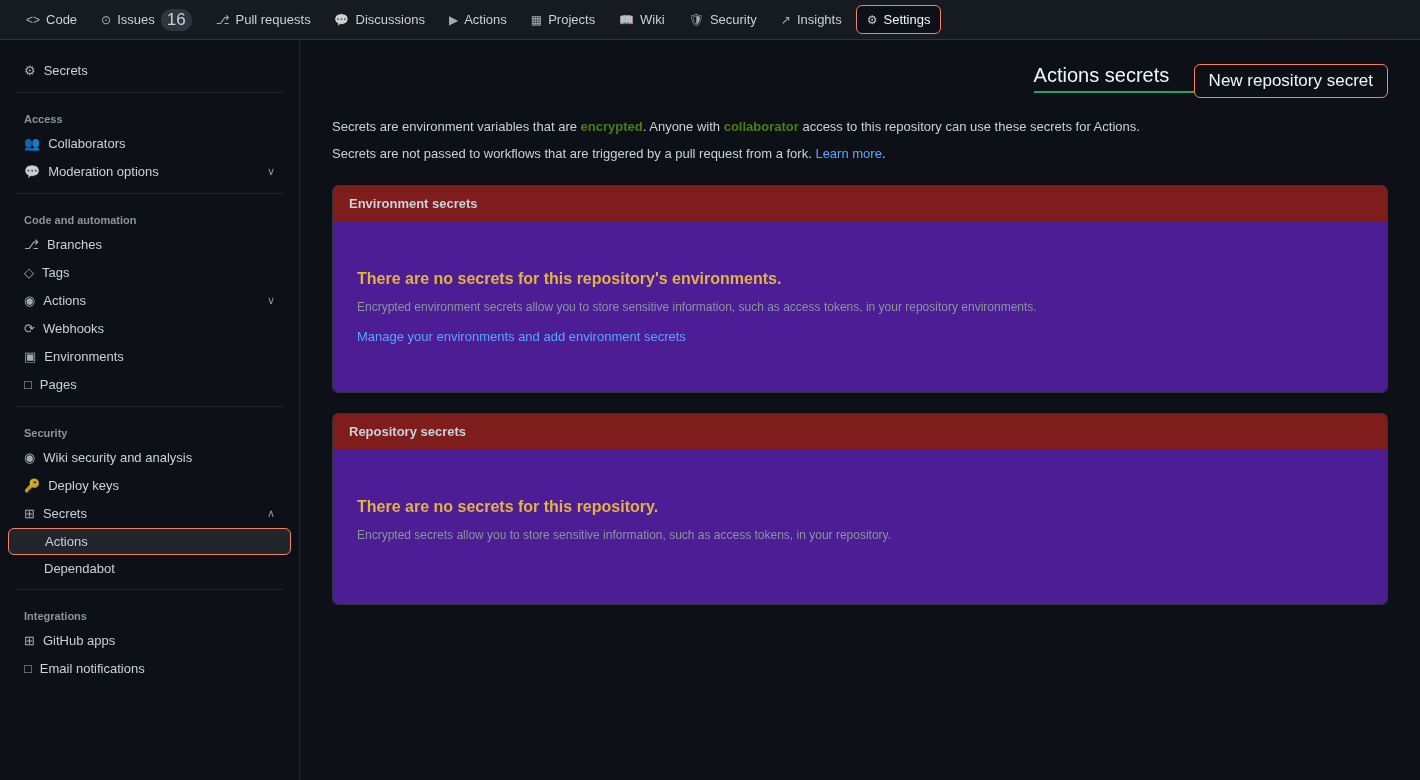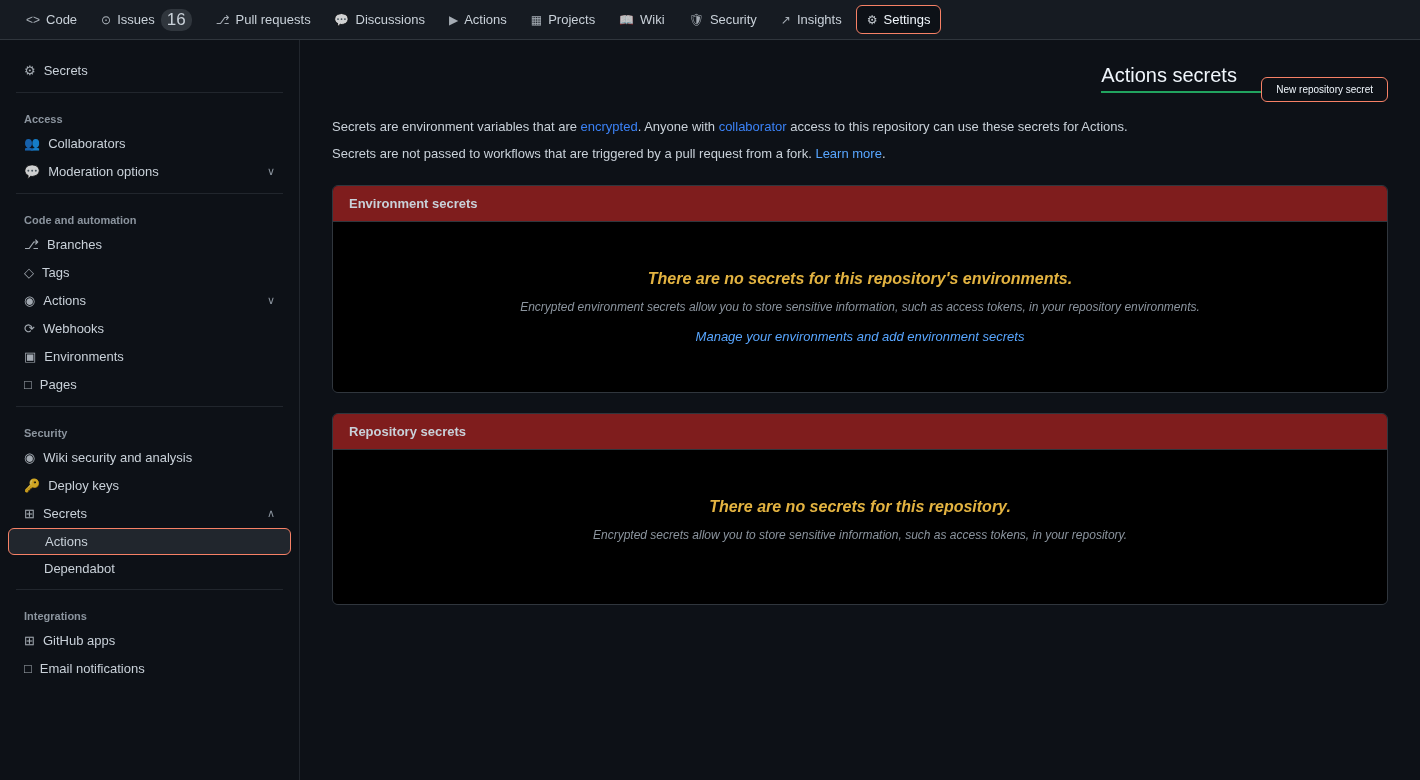--- a/index.html
+++ b/index.html
@@ -123,53 +123,51 @@
       margin-top: 4px;
       margin-bottom: 16px;
     }
     .new-secret-btn {
       border: 1px solid #f78166;
       color: #f0f6fc;
       background: transparent;
       padding: 6px 14px;
       border-radius: 6px;
       cursor: pointer;
-      font-size: 10px;
+      font-size: 17px;
       white-space: nowrap;
-      margin-top: 13px;
     }
 
     .description-text {
       font-size: 13px;
       color: #c9d1d9;
       line-height: 1.6;
       margin-bottom: 6px;
     }
-    .description-text strong { color: #3b82f6; font-weight: 400; }
+    .description-text strong { color: #4d7c0f; font-weight: 700; }
     .description-text a { color: #58a6ff; text-decoration: none; }
 
     .secrets-section {
       border: 1px solid #30363d;
       border-radius: 6px;
       margin-top: 20px;
       overflow: hidden;
     }
     .secrets-section-header {
       padding: 10px 16px;
       border-bottom: 1px solid #30363d;
       font-size: 13px;
       font-weight: 600;
       color: #c9d1d9;
       background: #7f1d1d;
     }
     .secrets-empty {
       padding: 48px 24px;
-      text-align: center;
-      background: #000000;
-      font-style: italic;
+      text-align: left;
+      background: #4c1d95;
     }
     .secrets-empty-title {
       font-size: 16px;
       font-weight: 600;
       color: #e3b341;
       margin-bottom: 10px;
     }
     .secrets-empty-desc {
       font-size: 12px;
       color: #8b949e;

